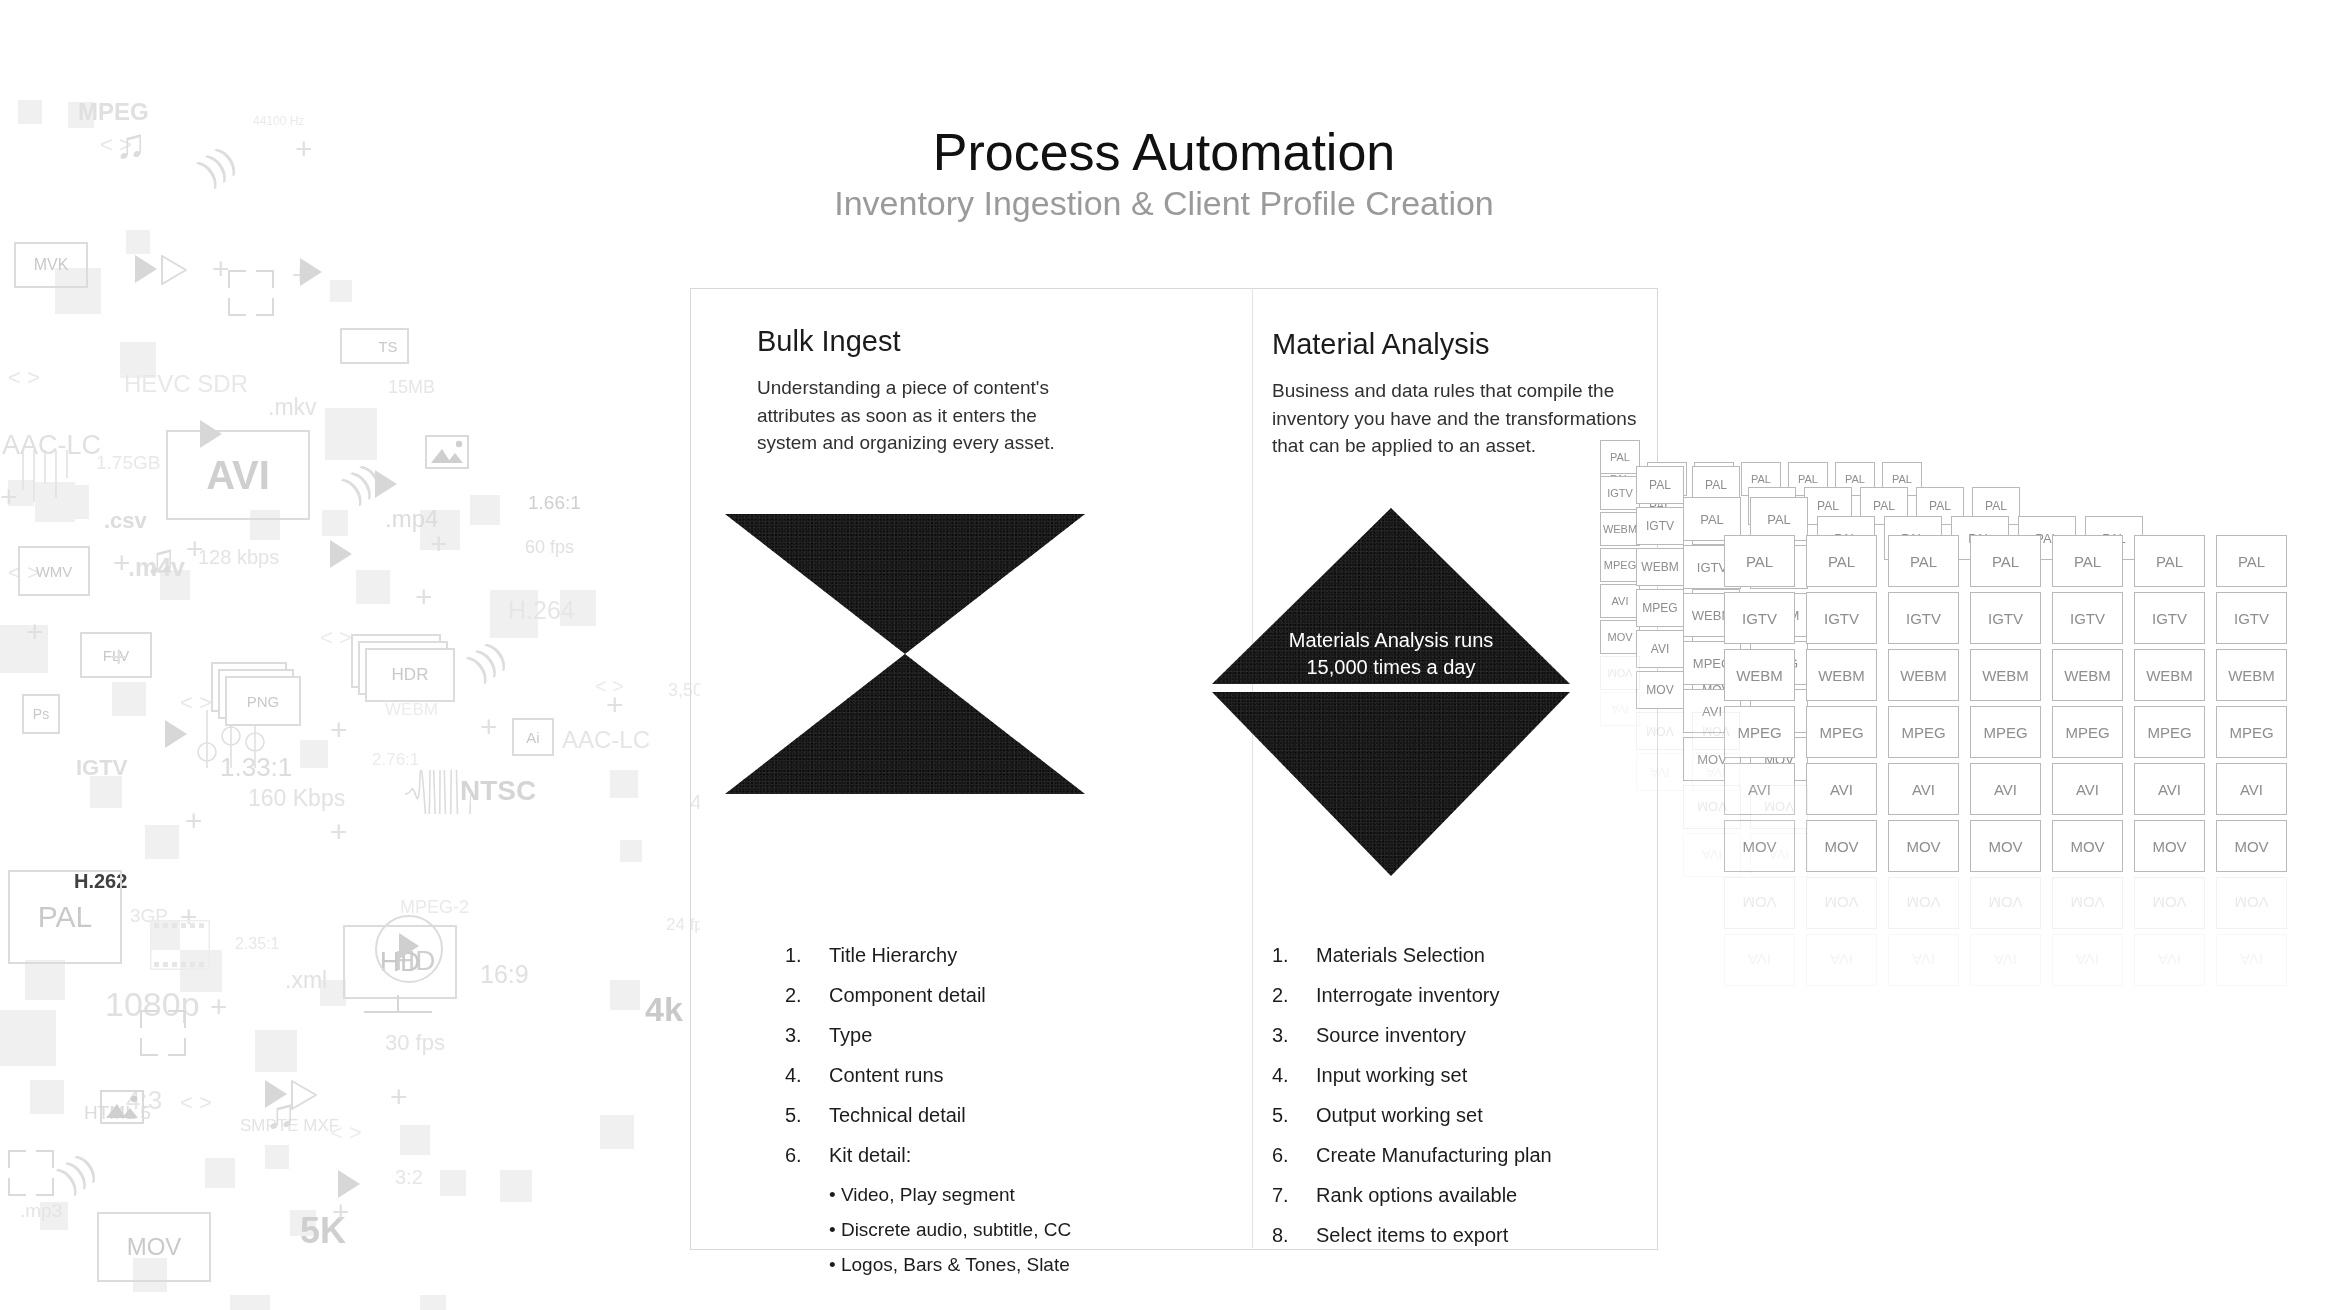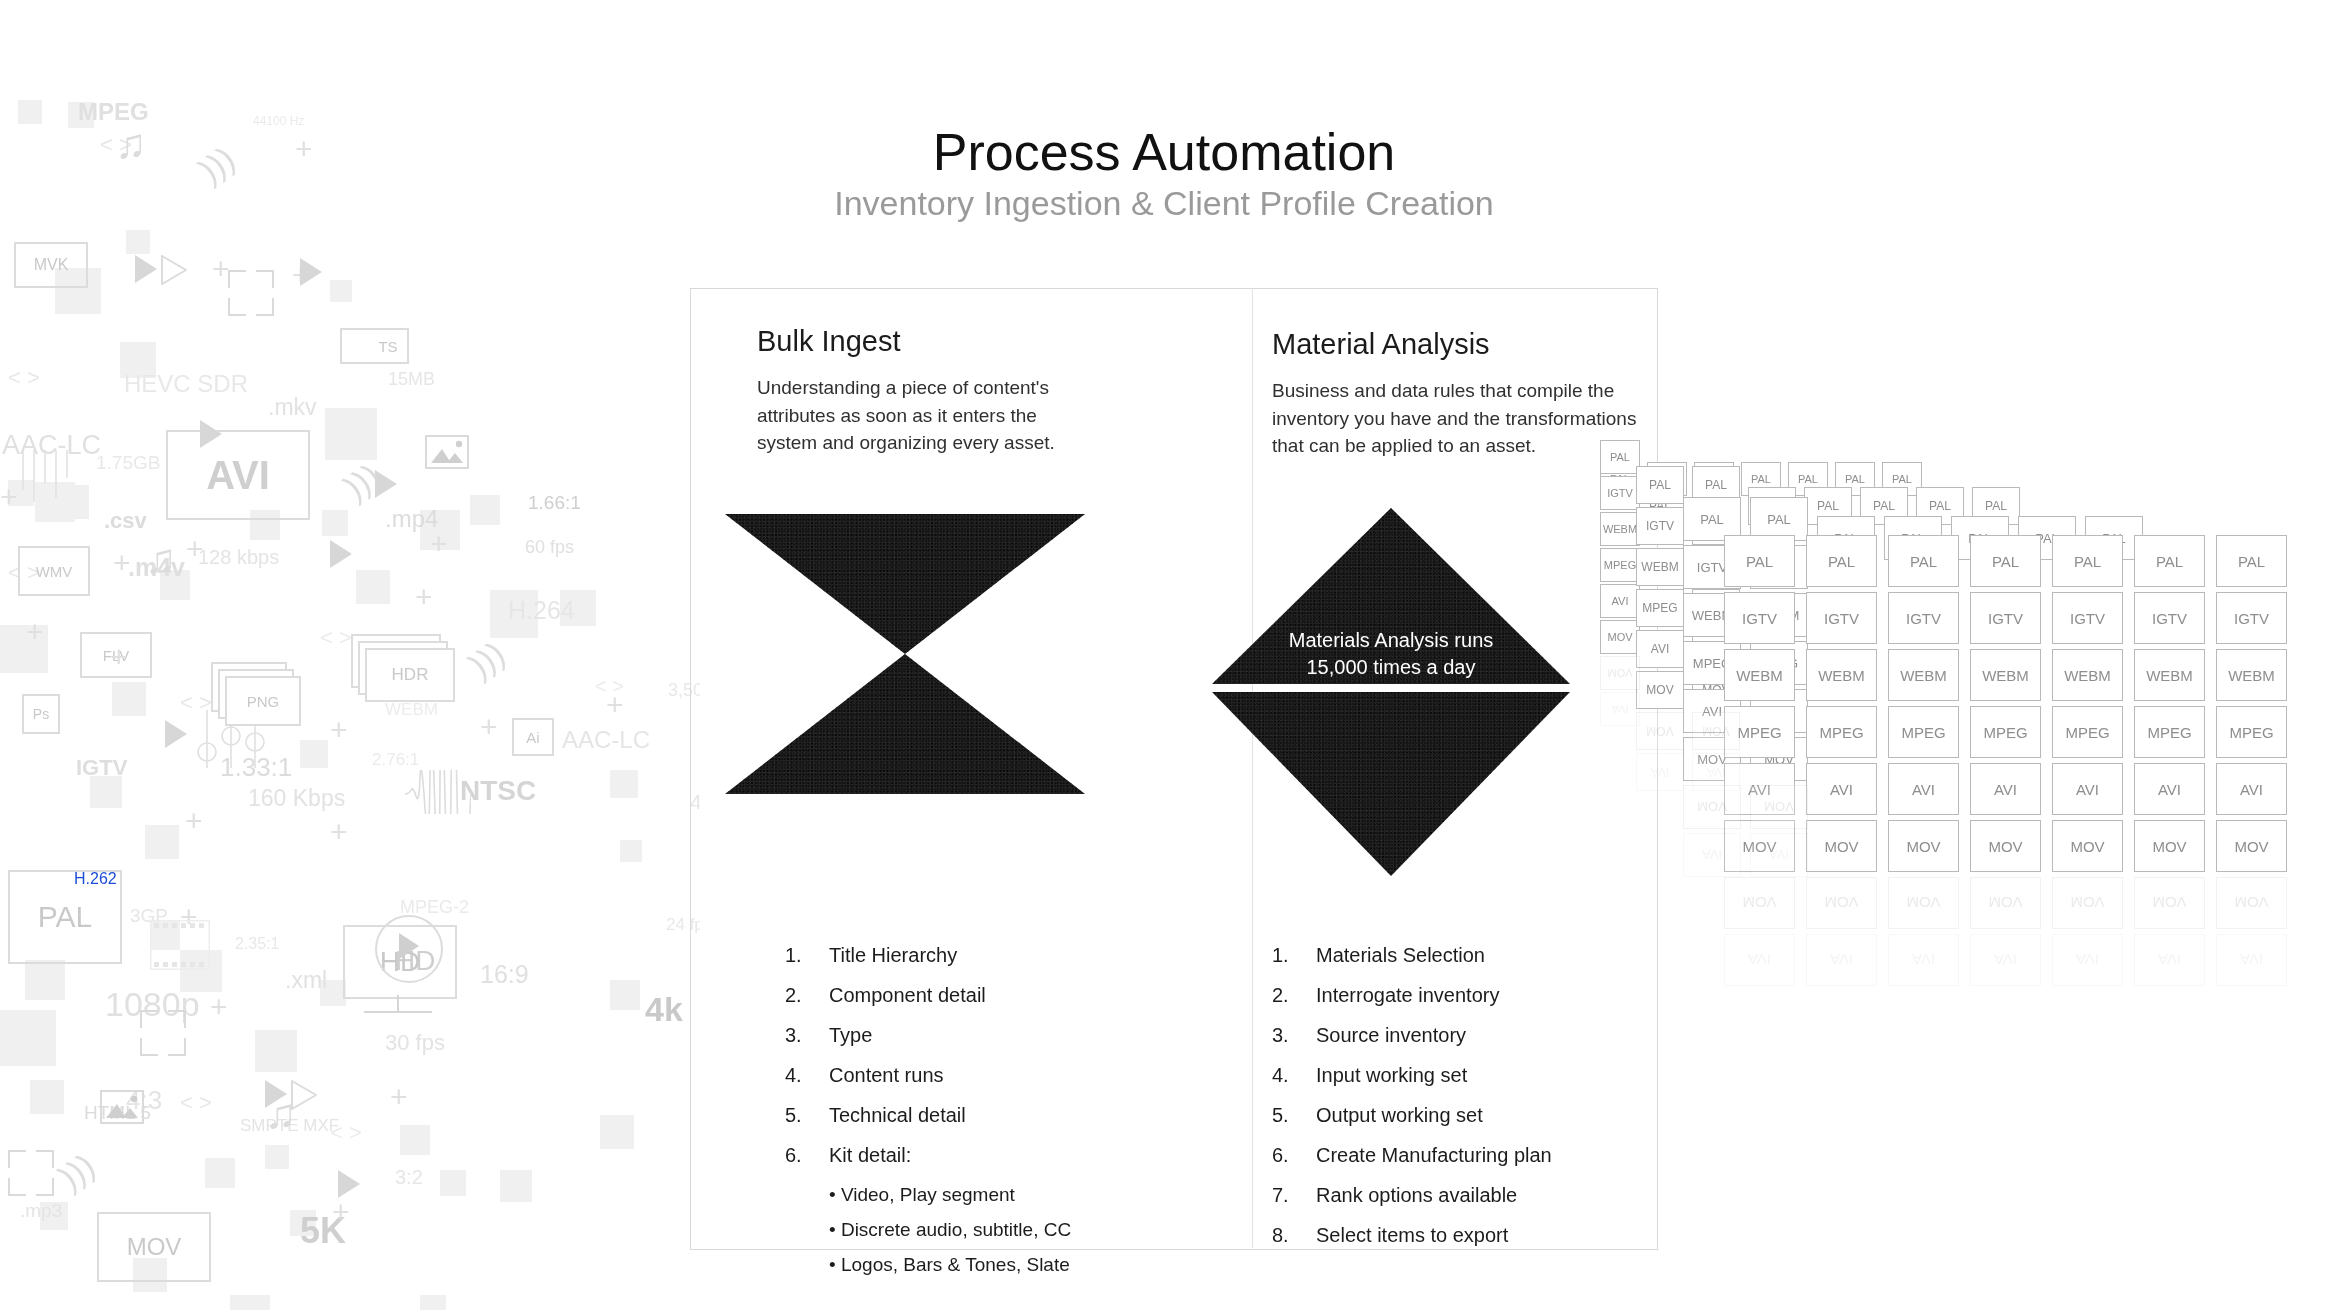--- a/index.html
+++ b/index.html
@@ -145,21 +145,21 @@
       <div class="c sq" style="left: 205px; top: 1078px; width: 30px; height: 30px;"></div>
       <div class="c sq" style="left: 265px; top: 1065px; width: 24px; height: 24px;"></div>
       <div class="c sq" style="left: 500px; top: 1090px; width: 32px; height: 32px;"></div>
       <div class="c sq" style="left: 440px; top: 1090px; width: 26px; height: 26px;"></div>
       <div class="c sq" style="left: 600px; top: 1035px; width: 34px; height: 34px;"></div>
       <div class="c" style="left: 78px; top: 18px; font-size: 24px; color: rgb(224, 224, 224); font-weight: 700;">MPEG</div>
       <div class="c" style="left: 253px; top: 34px; font-size: 12px; color: rgb(234, 234, 234); font-weight: 400;">44100 Hz</div>
       <div class="c" style="left: 100px; top: 52px; font-size: 22px; color: rgb(230, 230, 230); font-weight: 400;">&lt; &gt;</div>
       <div class="c" style="left: 124px; top: 290px; font-size: 24px; color: rgb(232, 232, 232); font-weight: 400;">HEVC SDR</div>
       <div class="c" style="left: 268px; top: 314px; font-size: 23px; color: rgb(226, 226, 226); font-weight: 400;">.mkv</div>
-      <div class="c" style="left: 388px; top: 289px; font-size: 18px; color: rgb(230, 230, 230); font-weight: 400;">15MB</div>
+      <div class="c" style="left: 388px; top: 297px; font-size: 18px; color: rgb(230, 230, 230); font-weight: 400;">15MB</div>
       <div class="c" style="left: 2px; top: 350px; font-size: 27px; color: rgb(224, 224, 224); font-weight: 400;">AAC-LC</div>
       <div class="c" style="left: 96px; top: 372px; font-size: 19px; color: rgb(232, 232, 232); font-weight: 400;">1.75GB</div>
       <div class="c" style="left: 104px; top: 428px; font-size: 22px; color: rgb(220, 220, 220); font-weight: 700;">.csv</div>
       <div class="c" style="left: 198px; top: 466px; font-size: 20px; color: rgb(228, 228, 228); font-weight: 400;">128 kbps</div>
       <div class="c" style="left: 128px; top: 473px; font-size: 25px; color: rgb(223, 223, 223); font-weight: 700;">.m4v</div>
       <div class="c" style="left: 385px; top: 425px; font-size: 24px; color: rgb(220, 220, 220); font-weight: 400;">.mp4</div>
       <div class="c" style="left: 528px; top: 412px; font-size: 19px; color: rgb(207, 207, 207); font-weight: 400;">1.66:1</div>
       <div class="c" style="left: 525px; top: 457px; font-size: 18px; color: rgb(224, 224, 224); font-weight: 400;">60 fps</div>
       <div class="c" style="left: 508px; top: 516px; font-size: 25px; color: rgb(230, 230, 230); font-weight: 400;">H.264</div>
       <div class="c" style="left: 402px; top: 574px; font-size: 20px; color: rgb(200, 200, 200); font-weight: 400;">HDR</div>
@@ -167,21 +167,21 @@
       <div class="c" style="left: 562px; top: 646px; font-size: 24px; color: rgb(229, 229, 229); font-weight: 400;">AAC-LC</div>
       <div class="c" style="left: 668px; top: 600px; font-size: 18px; color: rgb(232, 232, 232); font-weight: 400;">3,500 kbps</div>
       <div class="c" style="left: 372px; top: 670px; font-size: 17px; color: rgb(235, 235, 235); font-weight: 400;">2.76:1</div>
       <div class="c" style="left: 460px; top: 695px; font-size: 28px; color: rgb(213, 213, 213); font-weight: 700;">NTSC</div>
       <div class="c" style="left: 690px; top: 710px; font-size: 21px; color: rgb(231, 231, 231); font-weight: 400;">48kHz, stereo</div>
       <div class="c" style="left: 400px; top: 817px; font-size: 18px; color: rgb(234, 234, 234); font-weight: 400;">MPEG-2</div>
       <div class="c" style="left: 666px; top: 835px; font-size: 17px; color: rgb(232, 232, 232); font-weight: 400;">24 fps</div>
       <div class="c" style="left: 248px; top: 705px; font-size: 23px; color: rgb(226, 226, 226); font-weight: 400;">160 Kbps</div>
       <div class="c" style="left: 76px; top: 675px; font-size: 22px; color: rgb(222, 222, 222); font-weight: 700;">IGTV</div>
       <div class="c" style="left: 220px; top: 672px; font-size: 26px; color: rgb(220, 220, 220); font-weight: 400;">1.33:1</div>
-      <div class="c" style="left: 74px; top: 790px; font-size: 16px; color: #1d4ed8; font-weight: 400;">H.262</div>
+      <div class="c" style="left: 74px; top: 790px; font-size: 20px; color: #404040; font-weight: 700;">H.262</div>
       <div class="c" style="left: 130px; top: 825px; font-size: 19px; color: rgb(230, 230, 230); font-weight: 400;">3GP</div>
       <div class="c" style="left: 235px; top: 855px; font-size: 16px; color: rgb(232, 232, 232); font-weight: 400;">2.35:1</div>
       <div class="c" style="left: 285px; top: 887px; font-size: 23px; color: rgb(226, 226, 226); font-weight: 400;">.xml</div>
       <div class="c" style="left: 105px; top: 905px; font-size: 34px; color: rgb(224, 224, 224); font-weight: 400;">1080p</div>
       <div class="c" style="left: 480px; top: 880px; font-size: 25px; color: rgb(224, 224, 224); font-weight: 400;">16:9</div>
       <div class="c" style="left: 395px; top: 865px; font-size: 28px; color: rgb(207, 207, 207); font-weight: 400;">HD</div>
       <div class="c" style="left: 645px; top: 910px; font-size: 34px; color: rgb(201, 201, 201); font-weight: 700;">4k</div>
       <div class="c" style="left: 385px; top: 950px; font-size: 22px; color: rgb(227, 227, 227); font-weight: 400;">30 fps</div>
       <div class="c" style="left: 126px; top: 1005px; font-size: 26px; color: rgb(228, 228, 228); font-weight: 400;">4:3</div>
       <div class="c" style="left: 84px; top: 1022px; font-size: 19px; color: rgb(220, 220, 220); font-weight: 400;">HTML 5</div>

